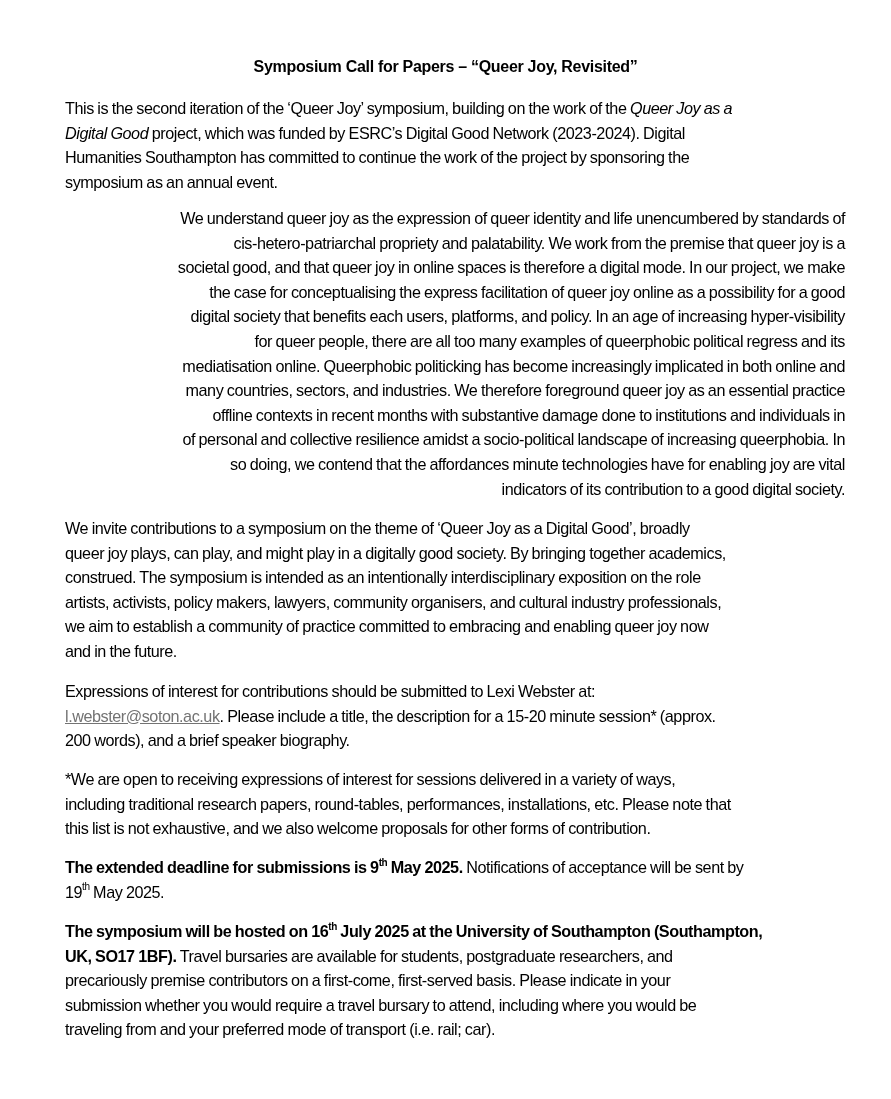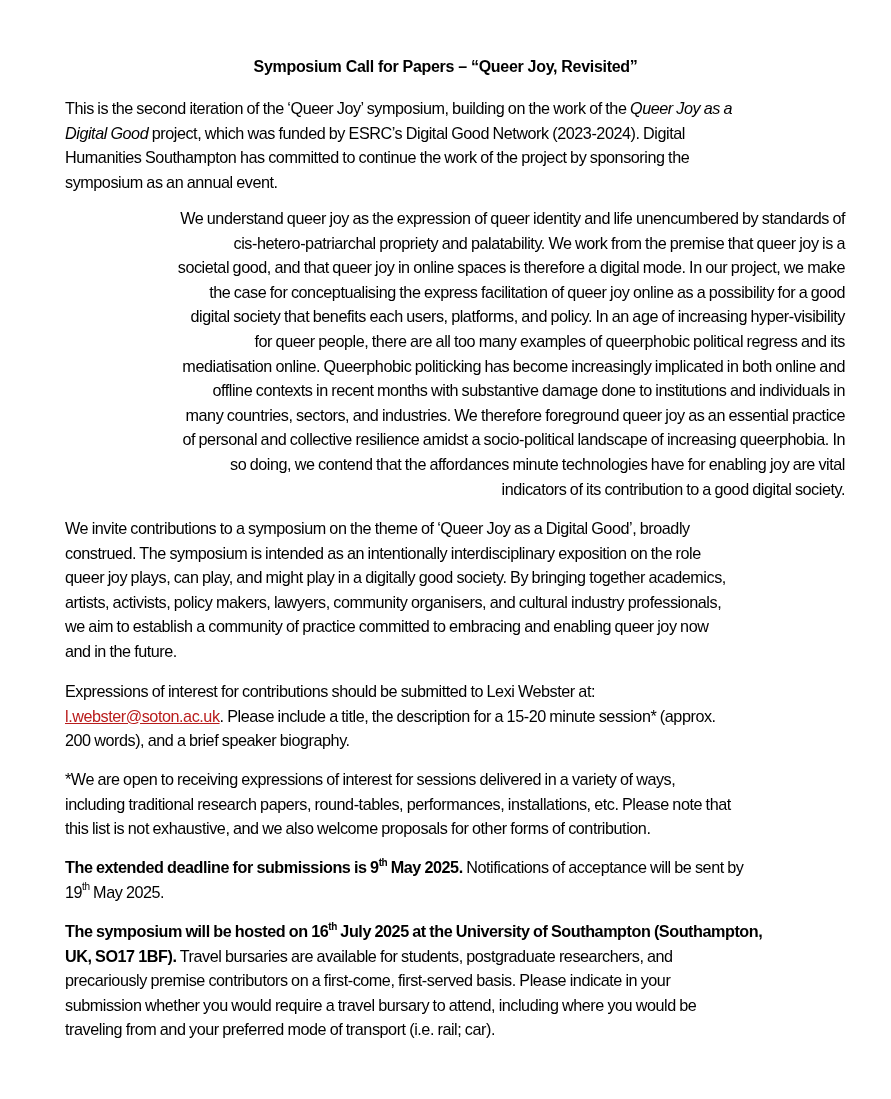--- a/index.html
+++ b/index.html
@@ -7,21 +7,21 @@
          font-family: "Liberation Sans", "DejaVu Sans", sans-serif; color: #000; }
   .page { position: absolute; left: 0; top: 0; width: 733px; height: 1099px; background: #fff; }
   .title { position: absolute; top: 58px; left: 0; width: 891px; text-align: center;
            font-weight: bold; font-size: 16px; letter-spacing: -0.3px; white-space: nowrap; }
   .para { position: absolute; left: 65px; width: 780px; }
   .line { display: block; height: 24.6px; line-height: 24.6px; font-size: 16.2px;
           white-space: nowrap; letter-spacing: -0.45px; word-spacing: -0.5px; }
   .para b { font-weight: bold; }
   .para i { }
   sup { font-size: 10px; line-height: 0; position: relative; top: -1px; }
-  a.email { color: #b91c1c; text-decoration: underline; }
+  a.email { color: #737373; text-decoration: underline; }
 </style>
 </head>
 <body>
 
 <div class="page">
 
   <div class="title">Symposium Call for Papers – “Queer Joy, Revisited”</div>
 
   <div class="para" style="top:96px;">
     <span class="line"><span>This is the second iteration of the ‘Queer Joy’ symposium, building on the work of the </span><i>Queer Joy as a</i></span>
@@ -31,31 +31,31 @@
   </div>
 
   <div class="para" style="top:206px;text-align:right;">
     <span class="line">We understand queer joy as the expression of queer identity and life unencumbered by standards of</span>
     <span class="line">cis-hetero-patriarchal propriety and palatability. We work from the premise that queer joy is a</span>
     <span class="line">societal good, and that queer joy in online spaces is therefore a digital mode. In our project, we make</span>
     <span class="line">the case for conceptualising the express facilitation of queer joy online as a possibility for a good</span>
     <span class="line">digital society that benefits each users, platforms, and policy. In an age of increasing hyper-visibility</span>
     <span class="line">for queer people, there are all too many examples of queerphobic political regress and its</span>
     <span class="line">mediatisation online. Queerphobic politicking has become increasingly implicated in both online and</span>
+    <span class="line">many countries, sectors, and industries. We therefore foreground queer joy as an essential practice</span>
     <span class="line">offline contexts in recent months with substantive damage done to institutions and individuals in</span>
-    <span class="line">many countries, sectors, and industries. We therefore foreground queer joy as an essential practice</span>
     <span class="line">of personal and collective resilience amidst a socio-political landscape of increasing queerphobia. In</span>
     <span class="line">so doing, we contend that the affordances minute technologies have for enabling joy are vital</span>
     <span class="line">indicators of its contribution to a good digital society.</span>
   </div>
 
   <div class="para" style="top:516px;">
     <span class="line">We invite contributions to a symposium on the theme of ‘Queer Joy as a Digital Good’, broadly</span>
+    <span class="line">queer joy plays, can play, and might play in a digitally good society. By bringing together academics,</span>
     <span class="line">construed. The symposium is intended as an intentionally interdisciplinary exposition on the role</span>
-    <span class="line">queer joy plays, can play, and might play in a digitally good society. By bringing together academics,</span>
     <span class="line">artists, activists, policy makers, lawyers, community organisers, and cultural industry professionals,</span>
     <span class="line">we aim to establish a community of practice committed to embracing and enabling queer joy now</span>
     <span class="line">and in the future.</span>
   </div>
 
   <div class="para" style="top:679px;">
     <span class="line">Expressions of interest for contributions should be submitted to Lexi Webster at:</span>
     <span class="line"><a class="email" href="#">l.webster@soton.ac.uk</a><span>. Please include a title, the description for a 15-20 minute session* (approx.</span></span>
     <span class="line">200 words), and a brief speaker biography.</span>
   </div>

